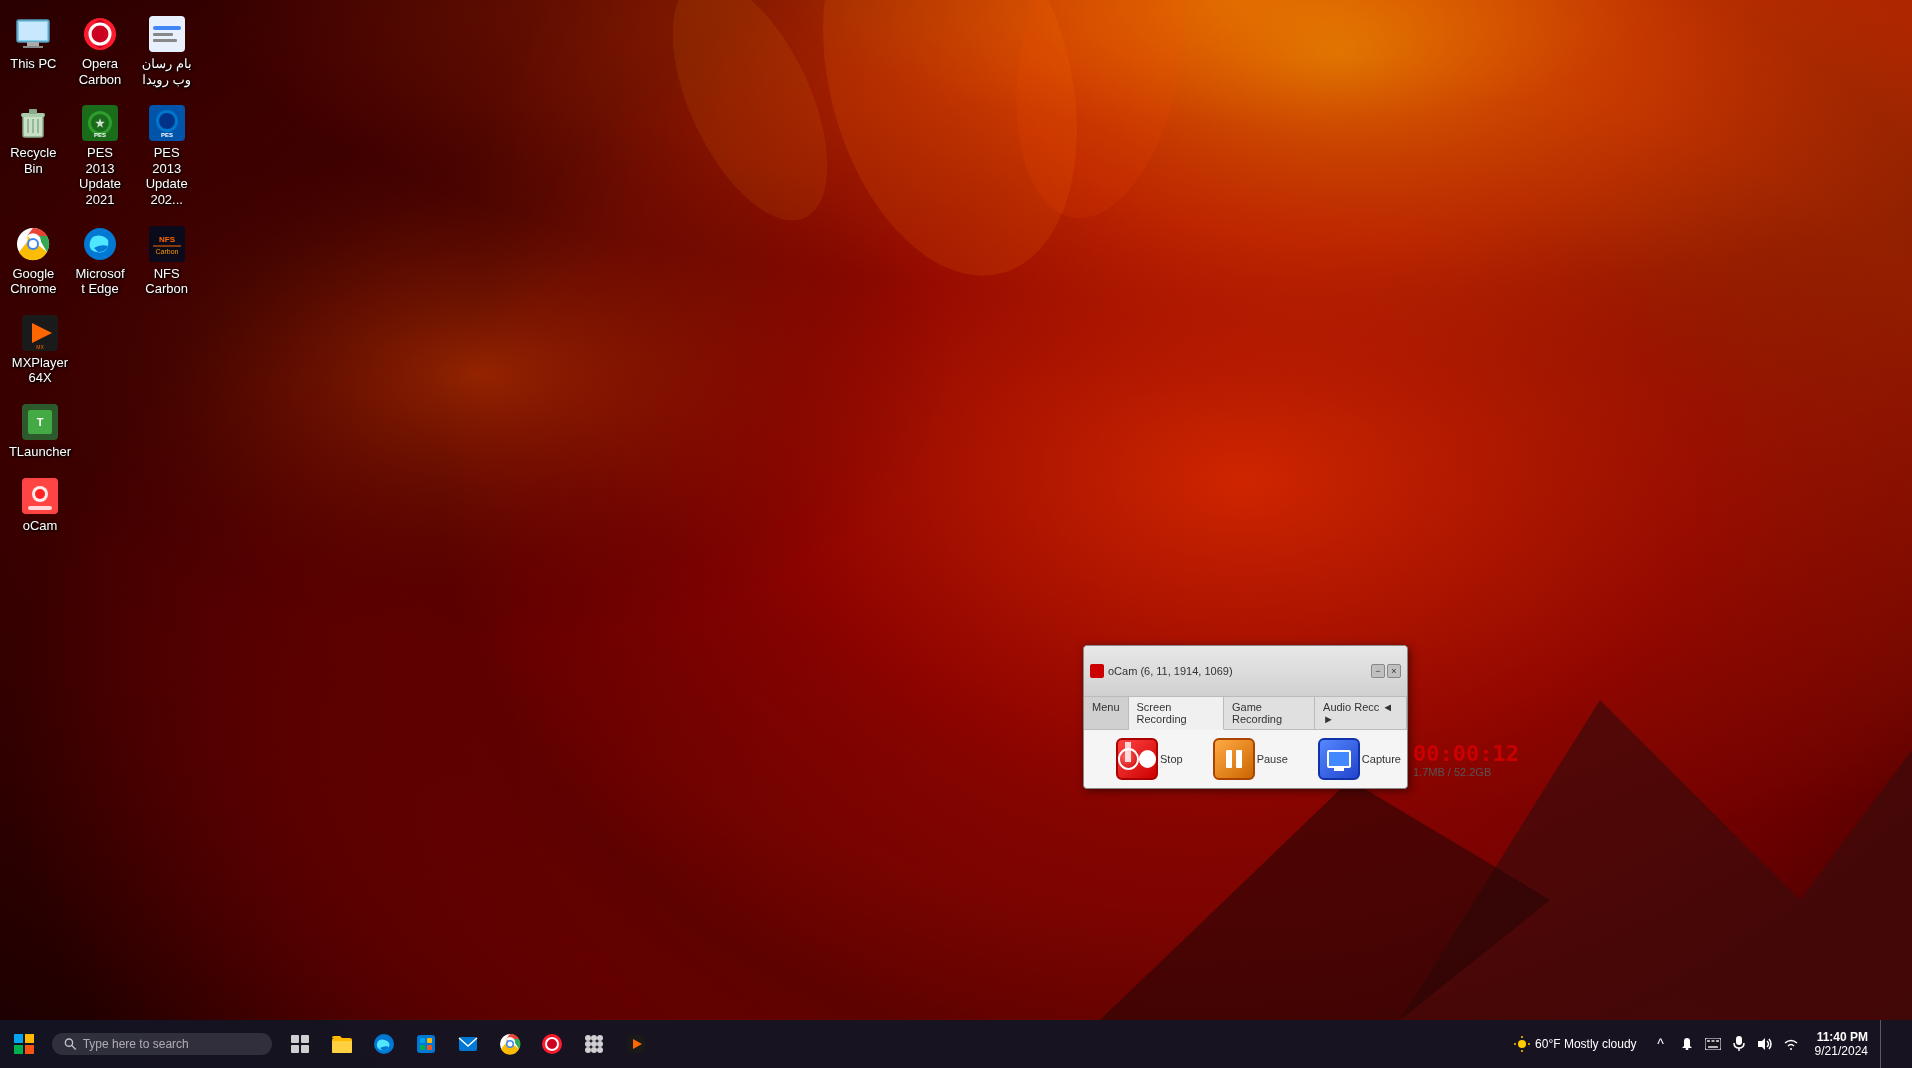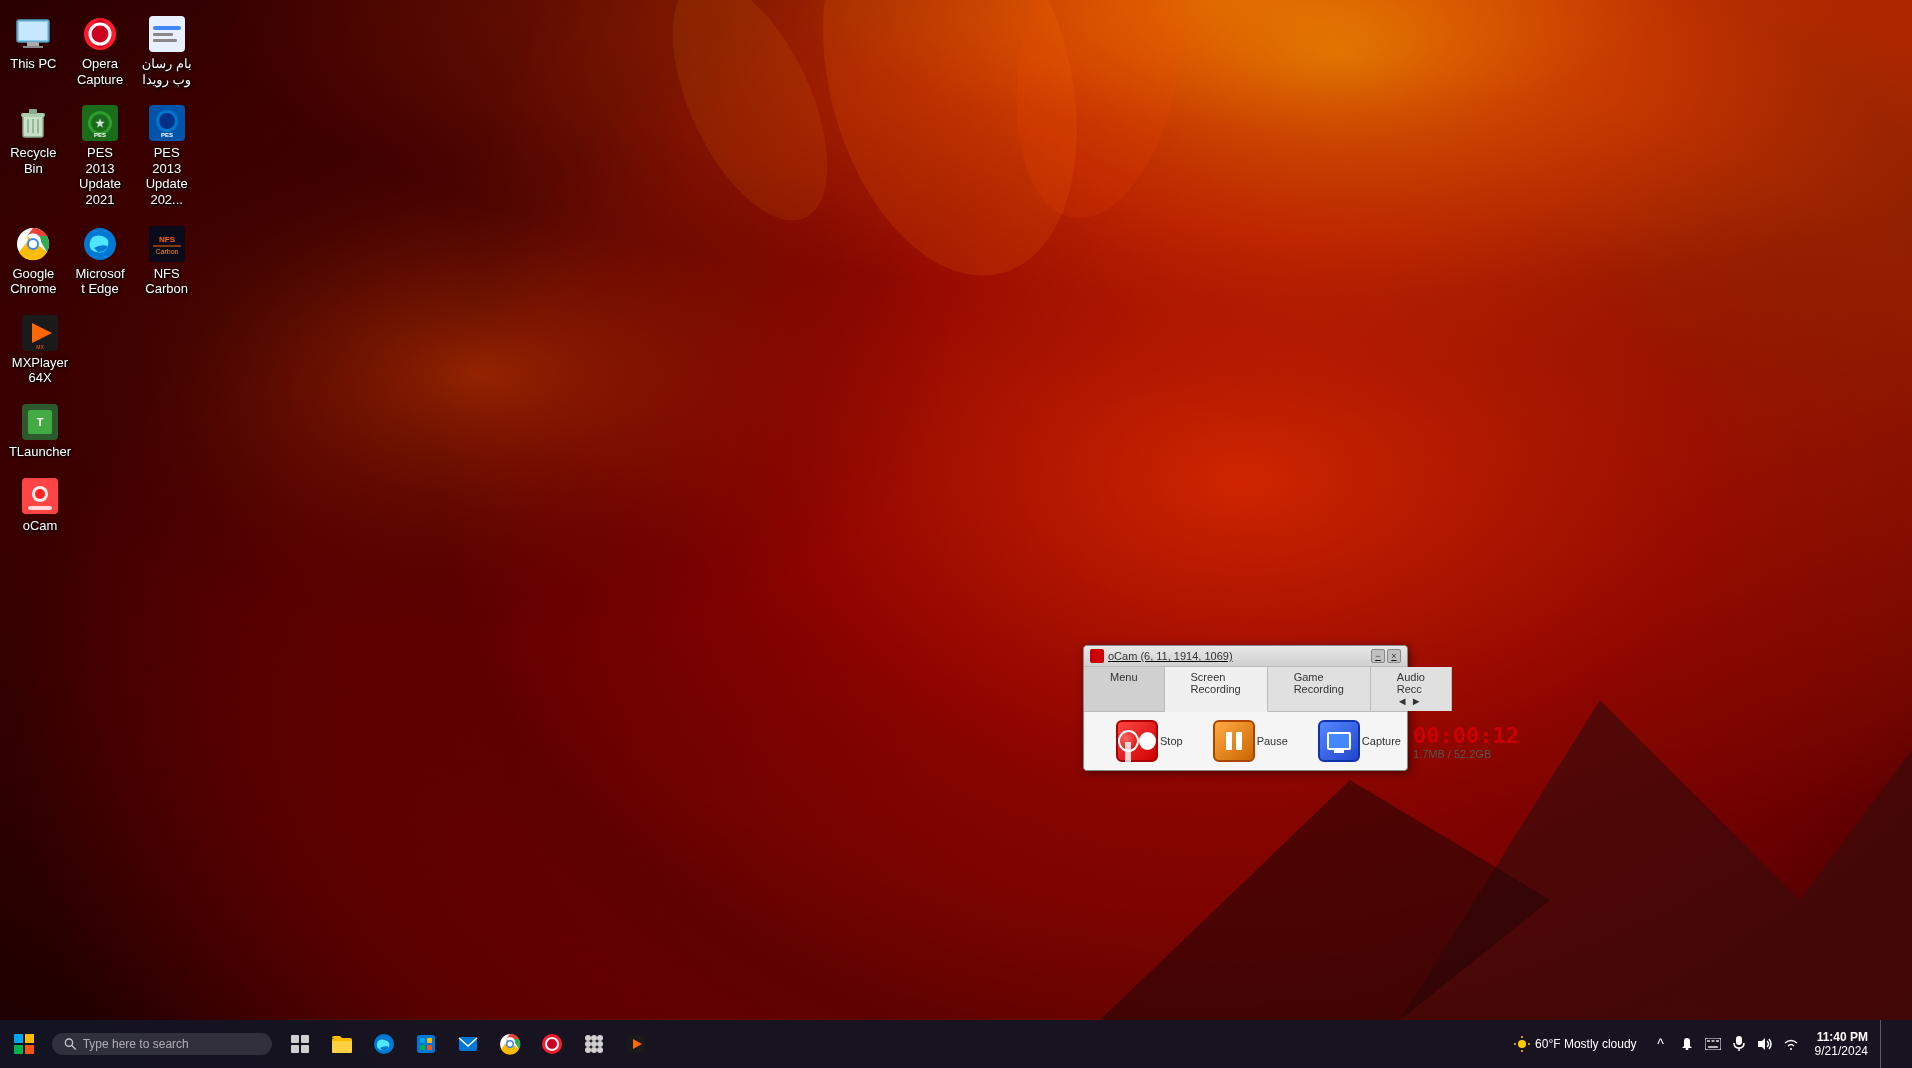--- a/index.html
+++ b/index.html
@@ -98,26 +98,25 @@
       border: 1px solid #888;
       border-radius: 4px;
       box-shadow: 2px 2px 8px rgba(0,0,0,0.5);
       font-family: 'Segoe UI', Arial, sans-serif;
       font-size: 12px;
     }
 
     #ocam-titlebar {
       background: linear-gradient(to bottom, #e8e8e8, #d0d0d0);
       border-bottom: 1px solid #bbb;
-      padding: 3px 6px;
+      padding: 18px 6px;
       display: flex;
       align-items: center;
       justify-content: space-between;
       border-radius: 4px 4px 0 0;
-      text-decoration: underline;
     }
 
     #ocam-title {
       font-size: 11px;
       color: #333;
       display: flex;
       align-items: center;
       gap: 4px;
     }
 
@@ -148,21 +147,21 @@
       color: #333;
     }
 
     #ocam-tabs {
       display: flex;
       background: #e0e0e0;
       border-bottom: 1px solid #bbb;
     }
 
     .ocam-tab {
-      padding: 4px 26px;
+      padding: 4px 8px;
       font-size: 11px;
       cursor: pointer;
       border-right: 1px solid #bbb;
       color: #333;
       background: #e0e0e0;
     }
 
     .ocam-tab:first-child {
       background: #d0d0d0;
     }
@@ -483,21 +482,21 @@
       </div>
 
       <div class="desktop-icon">
         <div class="icon-img">
           <svg width="36" height="36" viewBox="0 0 36 36">
             <circle cx="18" cy="18" r="16" fill="#ff1b2d"></circle>
             <ellipse cx="18" cy="18" rx="8" ry="14" fill="#cc0020"></ellipse>
             <circle cx="18" cy="18" r="10" fill="none" stroke="white" stroke-width="3"></circle>
           </svg>
         </div>
-        <span class="icon-label">Opera Capture</span>
+        <span class="icon-label">Opera Carbon</span>
       </div>
 
       <div class="desktop-icon">
         <div class="icon-img">
           <svg width="36" height="36" viewBox="0 0 36 36">
             <rect width="36" height="36" rx="4" fill="#e8f0fe"></rect>
             <rect x="4" y="10" width="28" height="4" rx="2" fill="#4285F4"></rect>
             <rect x="4" y="17" width="20" height="3" rx="1" fill="#888"></rect>
             <rect x="4" y="23" width="24" height="3" rx="1" fill="#888"></rect>
           </svg>

